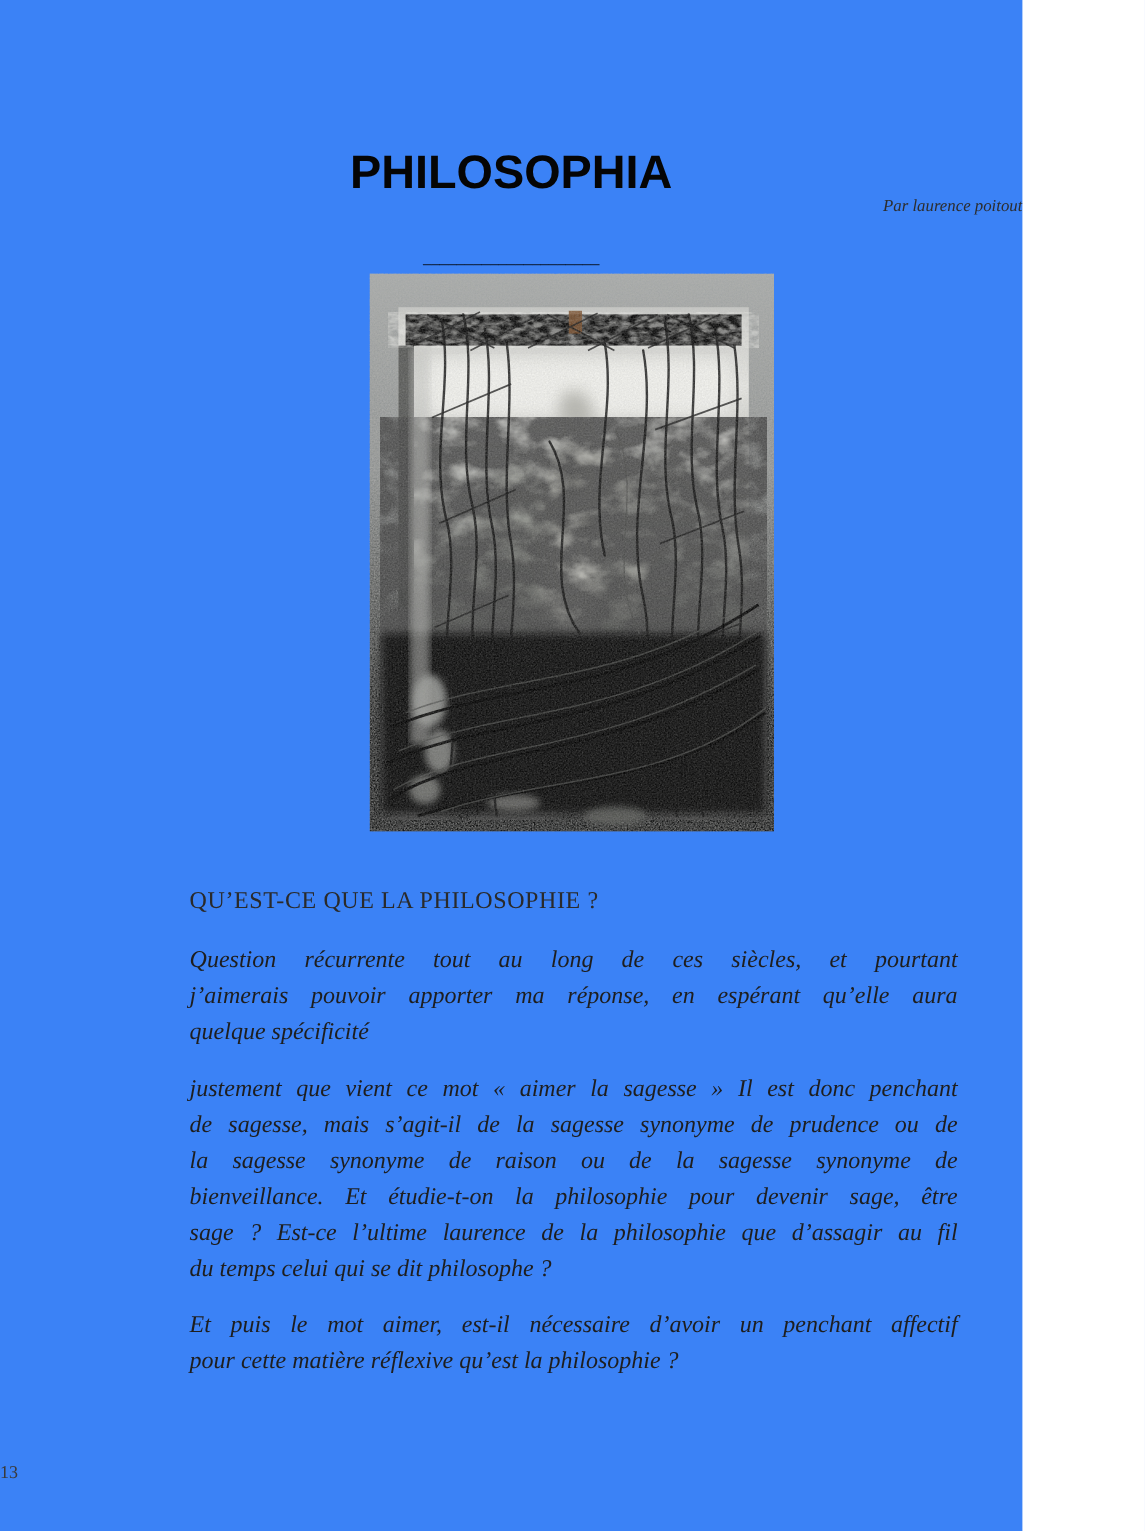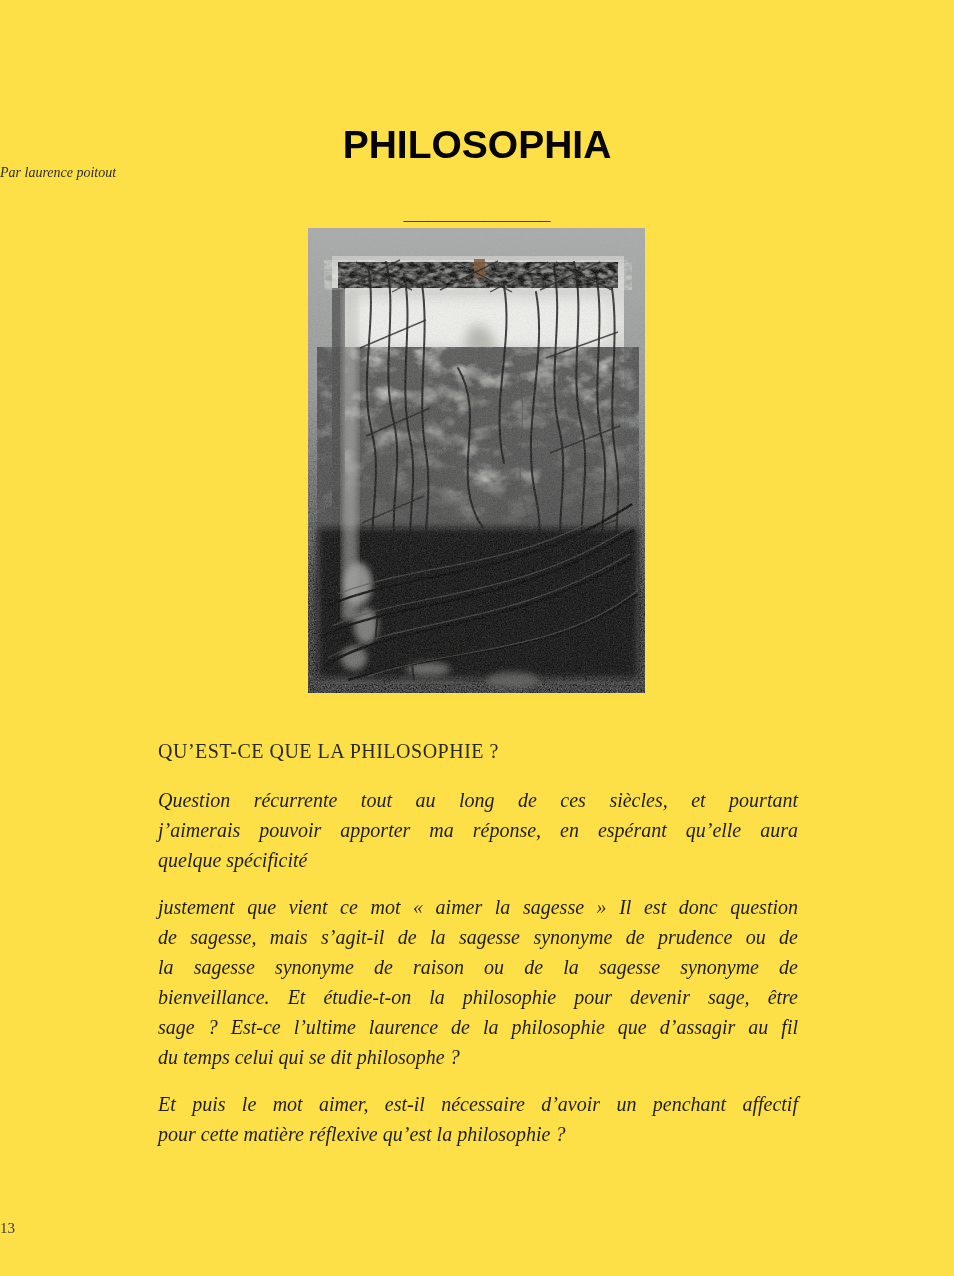--- a/index.html
+++ b/index.html
@@ -1,28 +1,28 @@
 <!DOCTYPE html>
 <html><head>
 <meta charset="utf-8">
 <style>
   html,body { margin:0; padding:0; background:#ffffff; }
   .page {
-    position:relative; width:954px; height:1276px; background:#fde047;
+    position:relative; width:852px; height:1276px; background:#3b82f6;
     font-family:"Liberation Serif", serif; overflow:hidden;
   }
   .title {
     position:absolute; top:124px; left:0; width:100%; margin:0;
     text-align:center; font-family:"Liberation Sans", sans-serif;
     font-weight:bold; font-size:39px; line-height:42px; color:#050505;
     letter-spacing:0px;
   }
   .byline {
     position:absolute; top:165px; left:0; width:100%;
-    text-align:left; font-style:italic; font-size:14px; line-height:16px;
+    text-align:right; font-style:italic; font-size:14px; line-height:16px;
     color:#2d2d2d;
   }
   .divider {
     position:absolute; top:209px; left:0; width:100%;
     text-align:center; font-size:14px; line-height:14px; color:#000;
   }
   .artwork {
     position:absolute; left:308px; top:228px; width:337px; height:465px; margin:0;
   }
   .artwork svg { display:block; }
@@ -187,21 +187,21 @@
   <section class="content">
     <h2>QU’EST-CE QUE LA PHILOSOPHIE ?</h2>
 
     <p>
       <span class="jl">Question récurrente tout au long de ces siècles, et pourtant</span>
       <span class="jl">j’aimerais pouvoir apporter ma réponse, en espérant qu’elle aura</span>
       <span class="jl last">quelque spécificité</span>
     </p>
 
     <p>
-      <span class="jl">justement que vient ce mot « aimer la sagesse » Il est donc question</span>
+      <span class="jl">justement que vient ce mot « aimer la sagesse » Il est donc penchant</span>
       <span class="jl">de sagesse, mais s’agit-il de la sagesse synonyme de prudence ou de</span>
       <span class="jl">la sagesse synonyme de raison ou de la sagesse synonyme de</span>
       <span class="jl">bienveillance. Et étudie-t-on la philosophie pour devenir sage, être</span>
       <span class="jl">sage ? Est-ce l’ultime laurence de la philosophie que d’assagir au fil</span>
       <span class="jl last">du temps celui qui se dit philosophe ?</span>
     </p>
 
     <p>
       <span class="jl">Et puis le mot aimer, est-il nécessaire d’avoir un penchant affectif</span>
       <span class="jl last">pour cette matière réflexive qu’est la philosophie ?</span>

